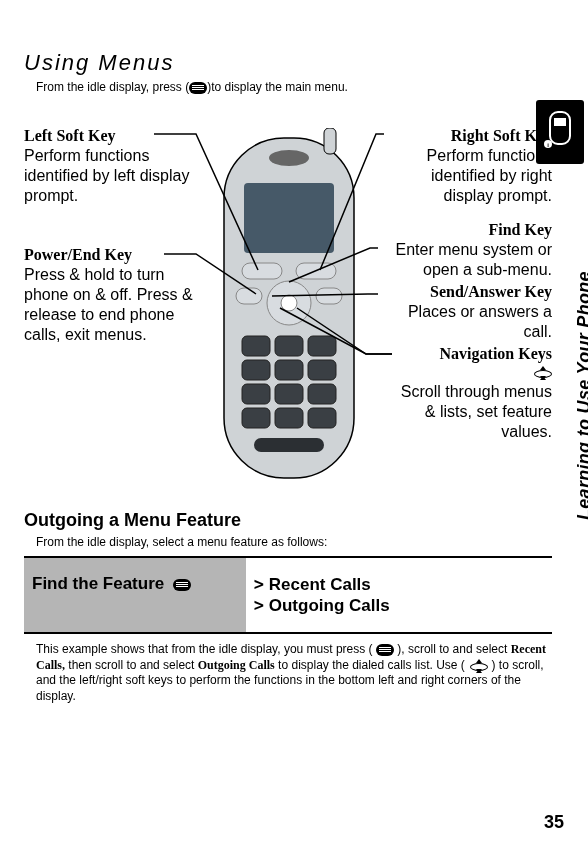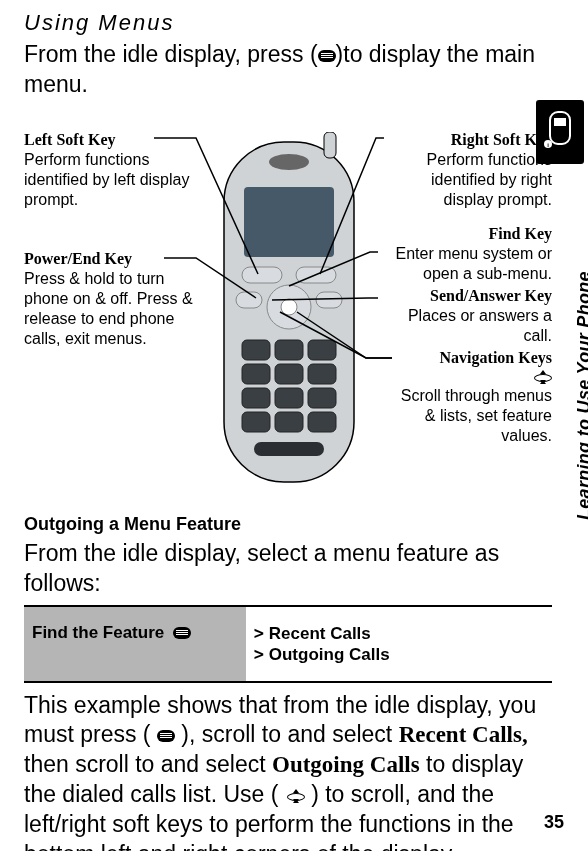--- a/index.html
+++ b/index.html
@@ -16,25 +16,27 @@
     left: 24px;
     top: 10px;
     width: 528px;
   }
   .section-title {
     font-style: italic;
     font-size: 22px;
     letter-spacing: 2px;
     font-family: Arial, Helvetica, sans-serif;
     margin-bottom: 4px;
+    margin-top: 40px;
   }
   .body-text {
-    font-size: 23px;
+    font-size: 12px;
     line-height: 1.3;
     margin-bottom: 14px;
+    margin-left: 12px;
   }
   .menu-icon {
     display: inline-block;
     width: 18px;
     height: 12px;
     background: #000;
     border-radius: 6px;
     position: relative;
     vertical-align: middle;
   }

